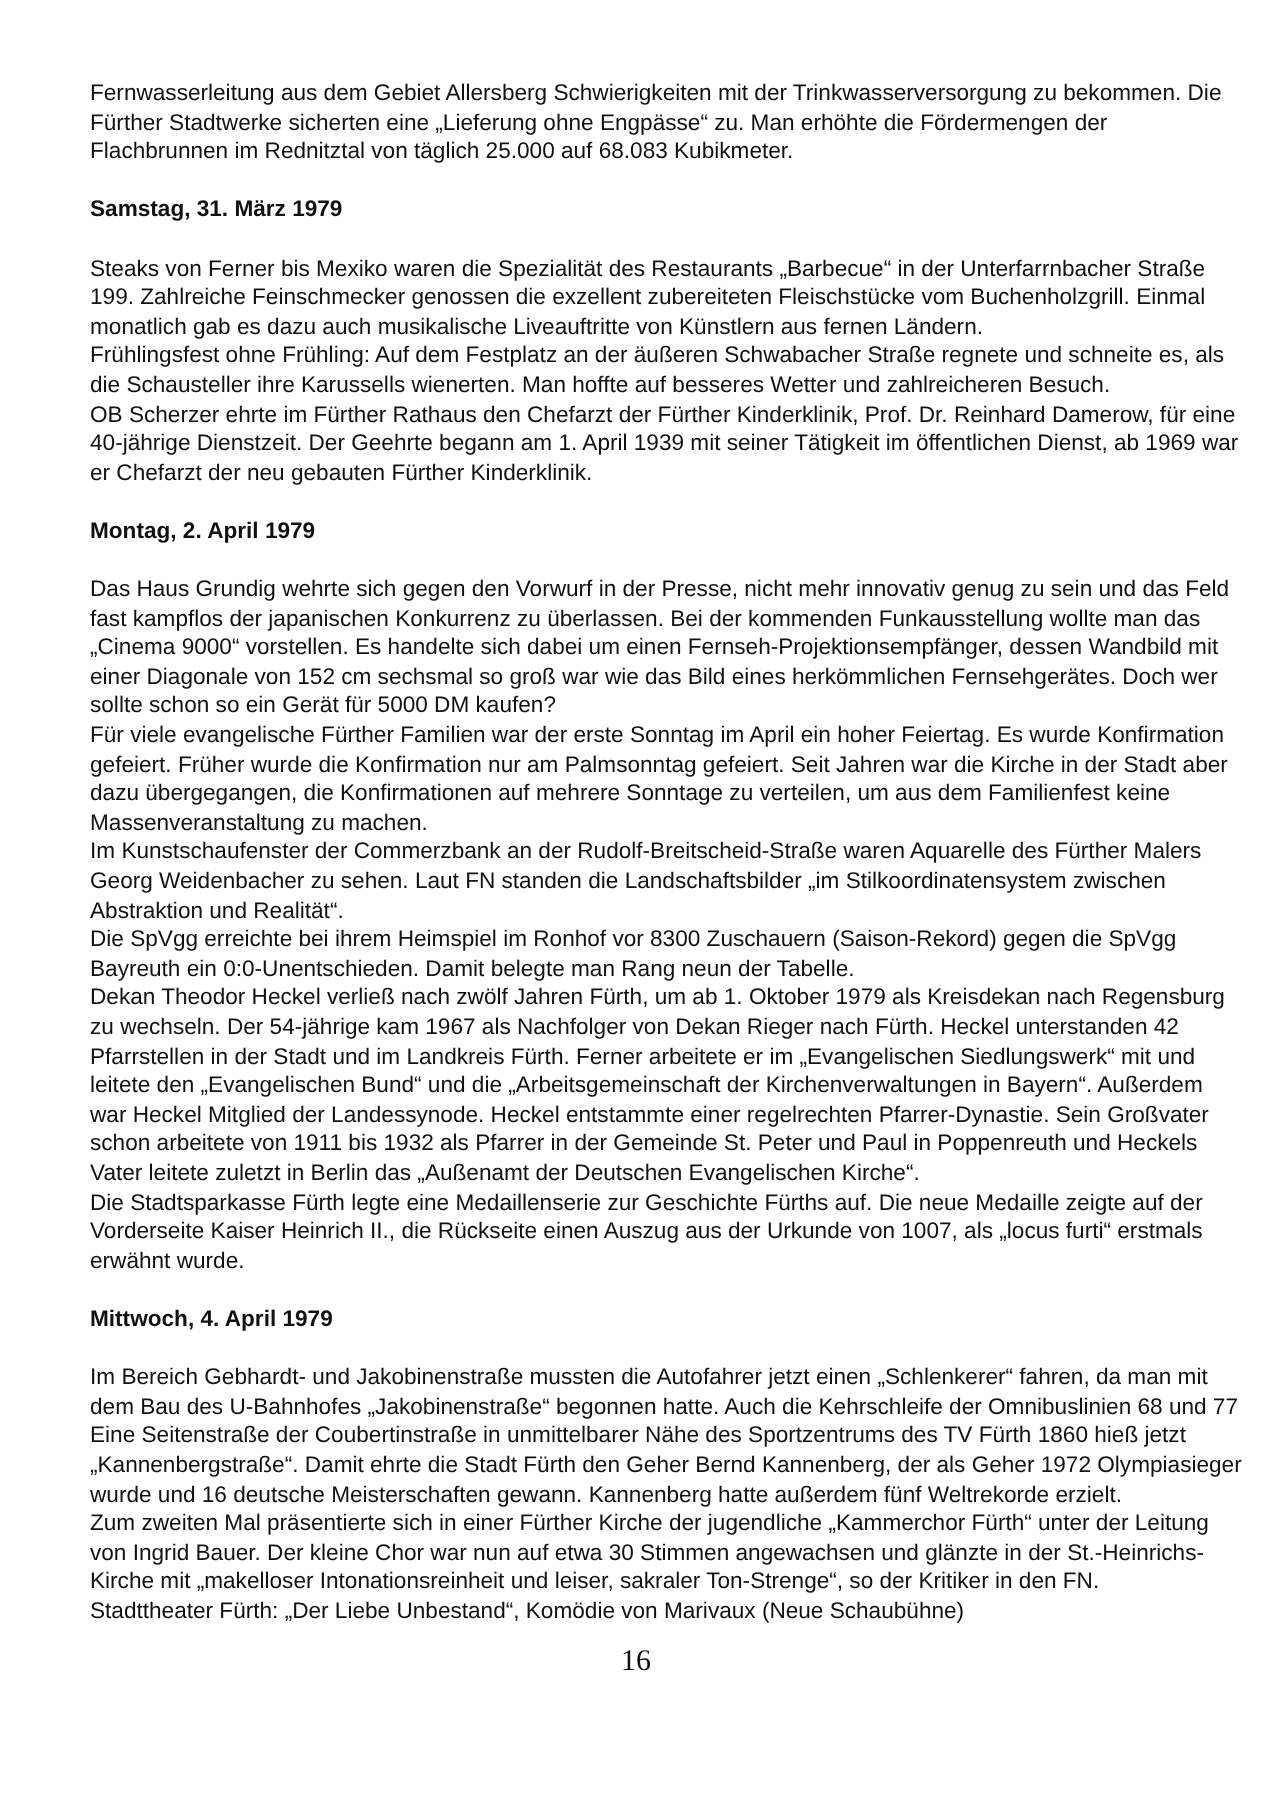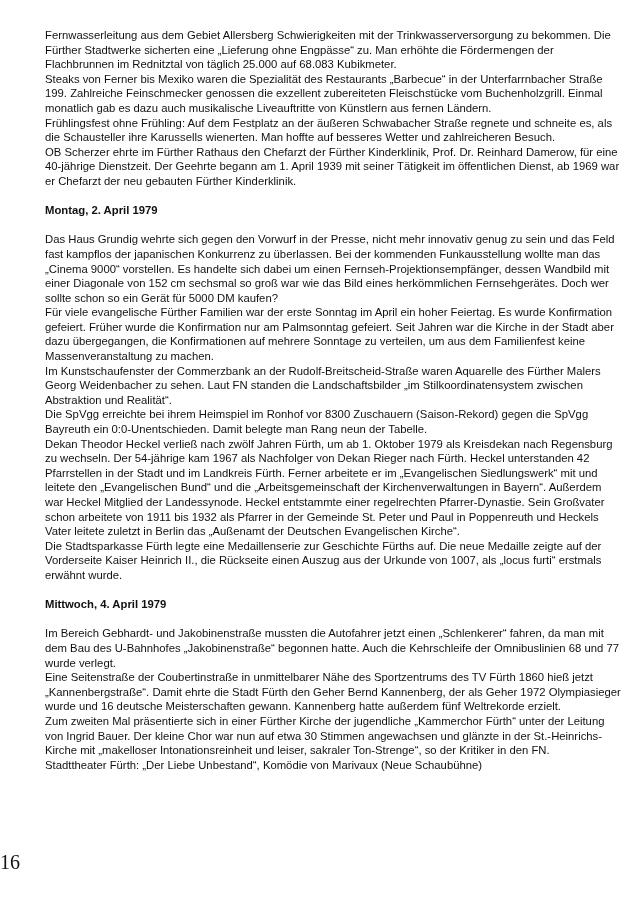--- a/index.html
+++ b/index.html
@@ -1,40 +1,41 @@
 <!DOCTYPE html>
 <html><head>
 <meta charset="utf-8">
 <style>
   html, body { margin: 0; padding: 0; background: #ffffff; }
   body { width: 636px; height: 900px; position: relative; overflow: hidden; }
   .page {
-    position: absolute; left: 45px; top: 28px; width: 545px;
+    position: absolute; left: 45px; top: 40px; width: 545px;
     font-family: "Liberation Sans", sans-serif;
     font-size: 11.3px; line-height: 14.6px; color: #111111;
   }
   .line { display: block; white-space: nowrap; }
   .heading { display: block; font-weight: bold; white-space: nowrap; margin-top: 14.6px; margin-bottom: 14.6px; }
   .section { display: block; }
   .page-number {
-    position: absolute; left: 0; width: 636px; top: 851px; 
-    font-family: "Liberation Serif", serif; font-size: 20px; color: #111111;
+    position: absolute; left: 0; width: 636px; top: 823px; text-align: center;
+    font-family: "Liberation Serif", serif; font-size: 15px; color: #111111;
   }
 </style>
 </head>
 <body>
 
 <div class="page">
   <div class="section">
     <span class="line">Fernwasserleitung aus dem Gebiet Allersberg Schwierigkeiten mit der Trinkwasserversorgung zu bekommen. Die</span>
     <span class="line">Fürther Stadtwerke sicherten eine „Lieferung ohne Engpässe“ zu. Man erhöhte die Fördermengen der</span>
     <span class="line">Flachbrunnen im Rednitztal von täglich 25.000 auf 68.083 Kubikmeter.</span>
   </div>
 
   <div class="section">
+    <span class="heading">Samstag, 31. März 1979</span>
     <span class="line">Steaks von Ferner bis Mexiko waren die Spezialität des Restaurants „Barbecue“ in der Unterfarrnbacher Straße</span>
     <span class="line">199. Zahlreiche Feinschmecker genossen die exzellent zubereiteten Fleischstücke vom Buchenholzgrill. Einmal</span>
     <span class="line">monatlich gab es dazu auch musikalische Liveauftritte von Künstlern aus fernen Ländern.</span>
     <span class="line">Frühlingsfest ohne Frühling: Auf dem Festplatz an der äußeren Schwabacher Straße regnete und schneite es, als</span>
     <span class="line">die Schausteller ihre Karussells wienerten. Man hoffte auf besseres Wetter und zahlreicheren Besuch.</span>
     <span class="line">OB Scherzer ehrte im Fürther Rathaus den Chefarzt der Fürther Kinderklinik, Prof. Dr. Reinhard Damerow, für eine</span>
     <span class="line">40-jährige Dienstzeit. Der Geehrte begann am 1. April 1939 mit seiner Tätigkeit im öffentlichen Dienst, ab 1969 war</span>
     <span class="line">er Chefarzt der neu gebauten Fürther Kinderklinik.</span>
   </div>
 
@@ -66,21 +67,20 @@
     <span class="line">Vater leitete zuletzt in Berlin das „Außenamt der Deutschen Evangelischen Kirche“.</span>
     <span class="line">Die Stadtsparkasse Fürth legte eine Medaillenserie zur Geschichte Fürths auf. Die neue Medaille zeigte auf der</span>
     <span class="line">Vorderseite Kaiser Heinrich II., die Rückseite einen Auszug aus der Urkunde von 1007, als „locus furti“ erstmals</span>
     <span class="line">erwähnt wurde.</span>
   </div>
 
   <div class="section">
     <span class="heading">Mittwoch, 4. April 1979</span>
     <span class="line">Im Bereich Gebhardt- und Jakobinenstraße mussten die Autofahrer jetzt einen „Schlenkerer“ fahren, da man mit</span>
     <span class="line">dem Bau des U-Bahnhofes „Jakobinenstraße“ begonnen hatte. Auch die Kehrschleife der Omnibuslinien 68 und 77</span>
-    <span class="line">wurde verlegt.</span>
     <span class="line">Eine Seitenstraße der Coubertinstraße in unmittelbarer Nähe des Sportzentrums des TV Fürth 1860 hieß jetzt</span>
     <span class="line">„Kannenbergstraße“. Damit ehrte die Stadt Fürth den Geher Bernd Kannenberg, der als Geher 1972 Olympiasieger</span>
     <span class="line">wurde und 16 deutsche Meisterschaften gewann. Kannenberg hatte außerdem fünf Weltrekorde erzielt.</span>
     <span class="line">Zum zweiten Mal präsentierte sich in einer Fürther Kirche der jugendliche „Kammerchor Fürth“ unter der Leitung</span>
     <span class="line">von Ingrid Bauer. Der kleine Chor war nun auf etwa 30 Stimmen angewachsen und glänzte in der St.-Heinrichs-</span>
     <span class="line">Kirche mit „makelloser Intonationsreinheit und leiser, sakraler Ton-Strenge“, so der Kritiker in den FN.</span>
     <span class="line">Stadttheater Fürth: „Der Liebe Unbestand“, Komödie von Marivaux (Neue Schaubühne)</span>
   </div>
 
 </div>

